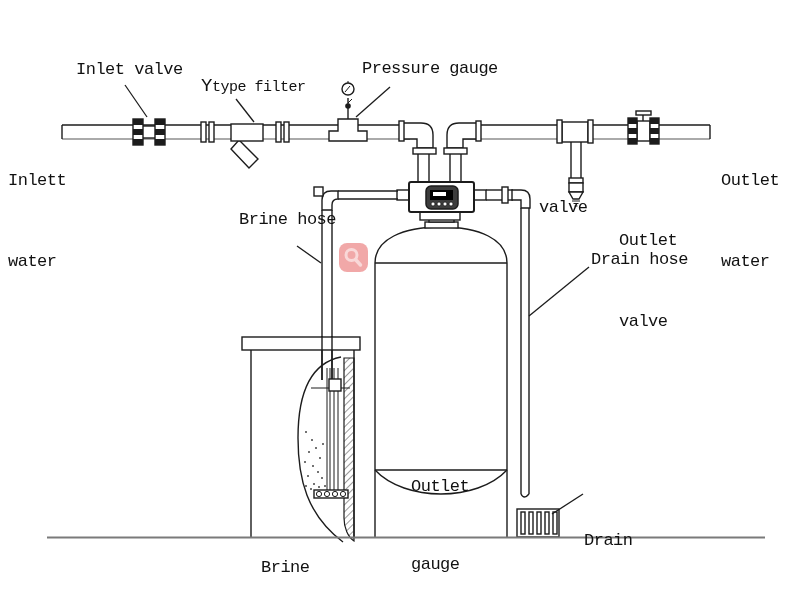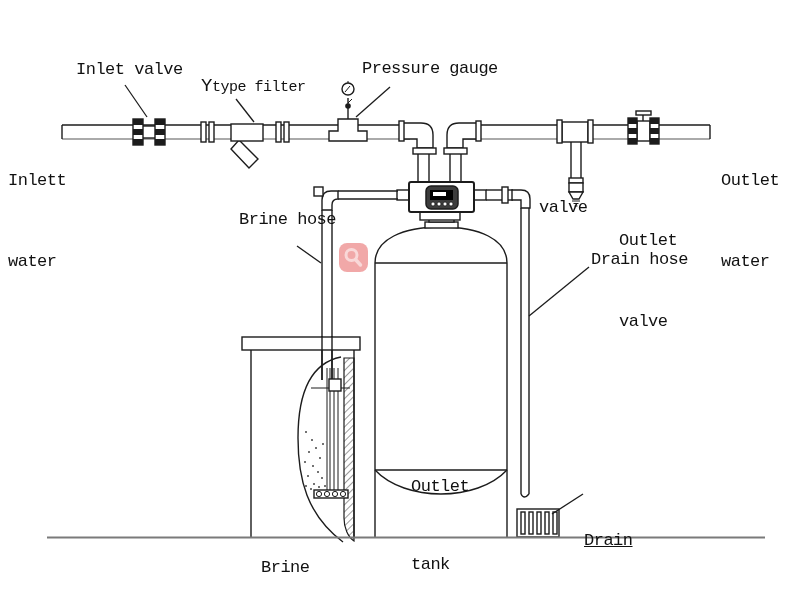--- a/index.html
+++ b/index.html
@@ -257,26 +257,26 @@
     <div>Outlet</div>
     <div>valve</div>
   </div>
 
   <div class="label" style="left:239px;top:206px;">Brine hose</div>
 
   <div class="label" style="left:591px;top:246px;">Drain hose</div>
 
   <div class="label tight" style="left:411px;top:421px;">
     <div>Outlet</div>
-    <div>tank</div>
+    <div>gauge</div>
   </div>
 
   <div class="label tight" style="left:261px;top:502px;">
     <div>Brine</div>
     
   </div>
 
   <div class="label" style="left:584px;top:476px;line-height:26px;">
-    <div style="height:26px;text-decoration:underline;">Drain</div>
+    <div style="height:26px;">Drain</div>
     
   </div>
 
 </div>
 
 </body></html>

